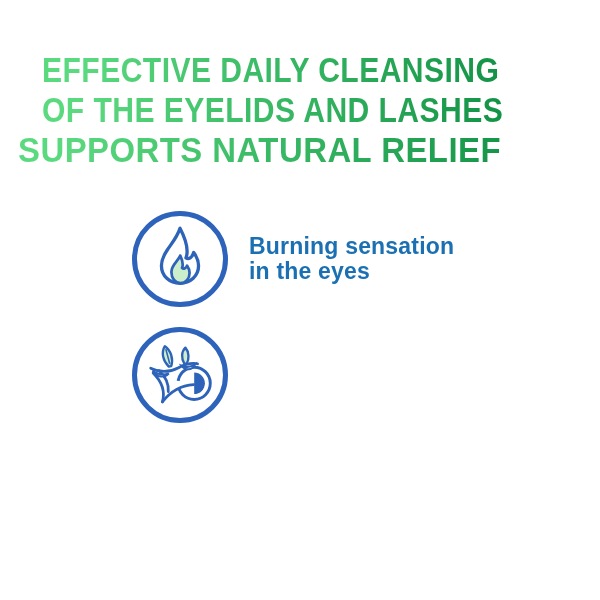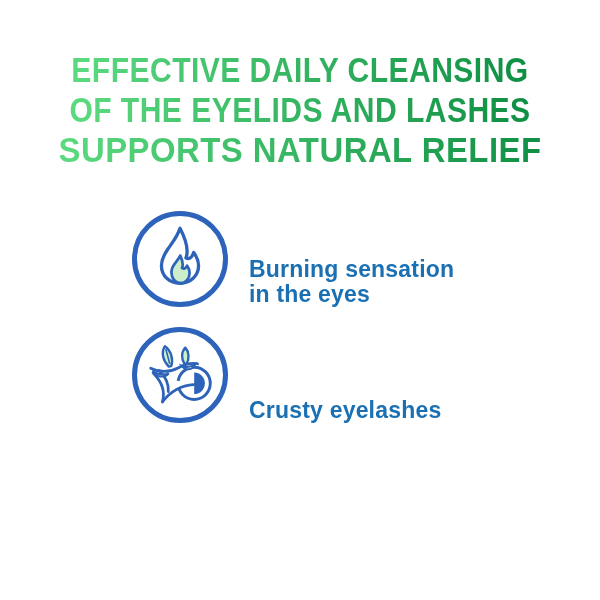--- a/index.html
+++ b/index.html
@@ -14,37 +14,37 @@
   }
   html,body{margin:0;padding:0;}
   .canvas{
     position:relative;width:600px;height:600px;overflow:hidden;
     background:var(--background);
     font-family:"Liberation Sans",sans-serif;
   }
   
   .heading{
     position:absolute;top:50px;left:0;right:0;margin:0;
-    text-align:center;font-weight:bold;font-size:35px;line-height:40px;
+    text-align:left;font-weight:bold;font-size:35px;line-height:40px;
     letter-spacing:.5px;color:#2aab5c;
   }
   .hline{display:block;}
   .hline:nth-child(1){transform:scaleX(.86);}
   .hline:nth-child(2){transform:scaleX(.86);}
   .hline:nth-child(3){transform:scaleX(.94);}
   @supports ((-webkit-background-clip:text) or (background-clip:text)){
     .hline{
       background:linear-gradient(90deg,var(--heading-gradient-start) 8%,var(--heading-gradient-end) 92%);
       -webkit-background-clip:text;background-clip:text;
       color:transparent;-webkit-text-fill-color:transparent;
     }
   }
   
   .rows{position:absolute;top:211px;left:132px;}
-  .row{display:flex;align-items:flex-end;margin-bottom:20px;}
+  .row{display:flex;align-items:center;margin-bottom:20px;}
   .badge{
     box-sizing:border-box;width:96px;height:96px;flex:0 0 96px;
     border-radius:50%;border:5px solid var(--badge-border-blue);
     background:#fff;display:flex;align-items:center;justify-content:center;
   }
   .badge svg{width:84px;height:84px;display:block;}
   .label{
     margin-left:21px;font-size:23px;font-weight:bold;line-height:25px;
     letter-spacing:.2px;color:var(--label-blue);white-space:pre-line;
   }
@@ -95,18 +95,17 @@
           <path class="st" stroke-width="2.8" stroke-linecap="round" d="M25 70.5 C 33.5 59.5 44.5 53.5 57 52.8"></path>
           <path class="st" stroke-width="2.8" stroke-linecap="round" d="M21.5 38.5 C 28.5 45 31.5 52.5 31 60"></path>
           <path class="st" stroke-width="2.8" stroke-linecap="round" d="M13 36 C 22 40.5 32 40.5 41.5 35.5 C 48 32 54.5 30.5 61 31.5"></path>
           <path class="crust" stroke-width="2" d="M15 38.5 C 20 42.5 26 43.5 31.5 41.5 C 27 46.5 18.5 45.5 15 38.5 Z"></path>
           <path class="crust" stroke-width="2" d="M44.5 33.5 C 49.5 35.5 54.5 34.8 58.5 32 C 56 38 48.5 39 44.5 33.5 Z"></path>
           <path class="mint" stroke-width="2.4" stroke-linejoin="round" d="M31.5 34.5 C 25.5 28.5 23.5 20 27.5 13.5 C 33.5 17.5 36.5 26.5 34 34 Z"></path>
           <path class="st" stroke-width="1.6" d="M28.5 16.5 L 32.5 31.5"></path>
           <path class="mint" stroke-width="2.4" stroke-linejoin="round" d="M47.5 31.5 C 44 26 44.5 19 48.5 15 C 52.5 19.5 52.5 27 49.8 31.5 Z"></path>
         </svg>
       </div>
-      <div class="label">Crusty eyelashes</div>
     </div>
 
 
   </div>
 </div>
 
 </body></html>

